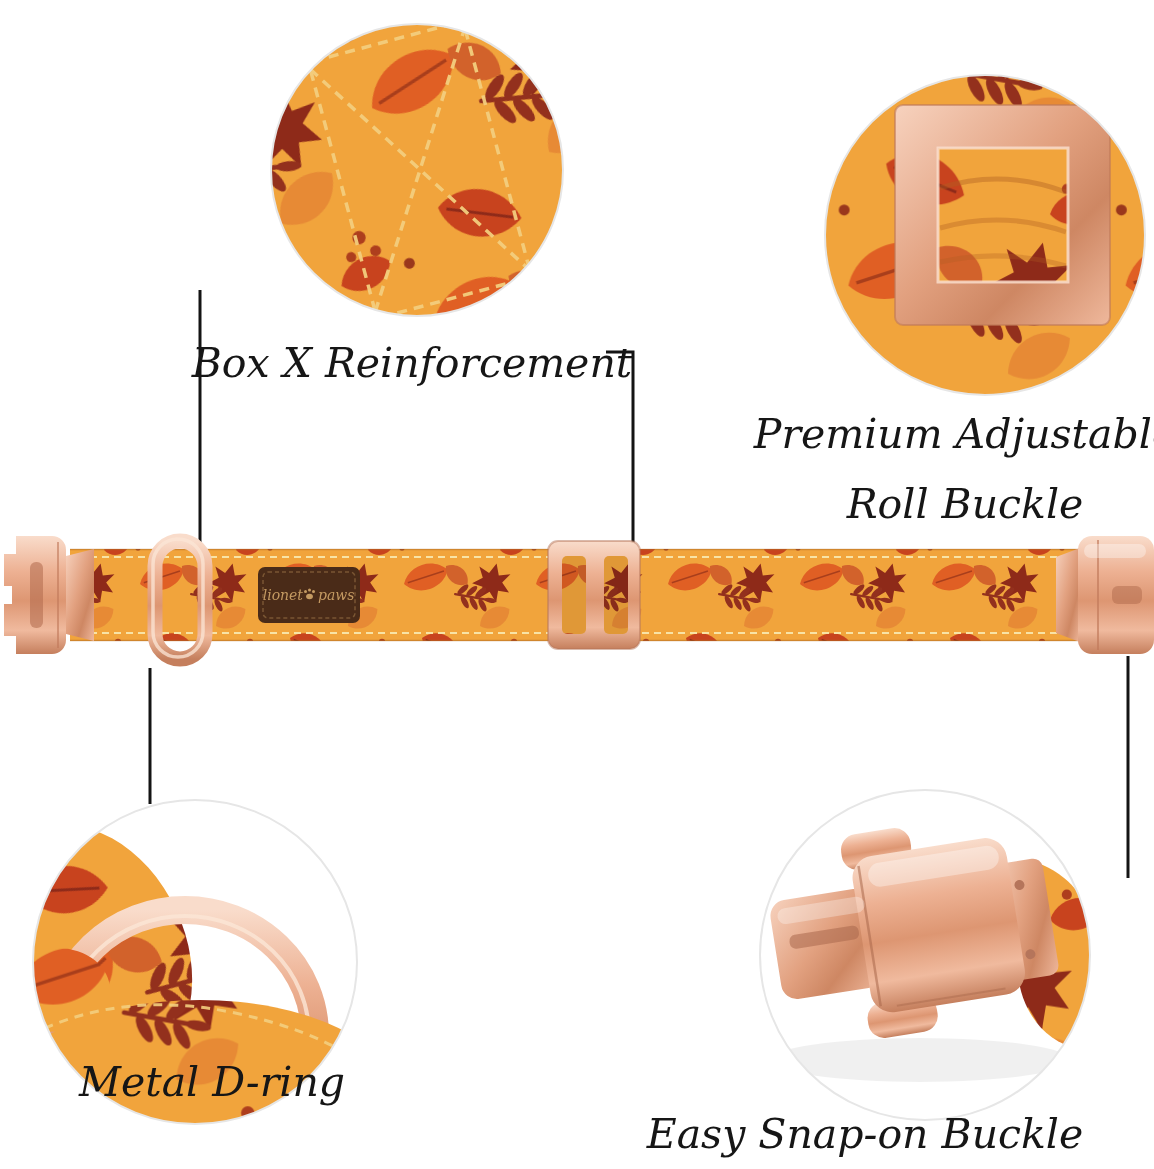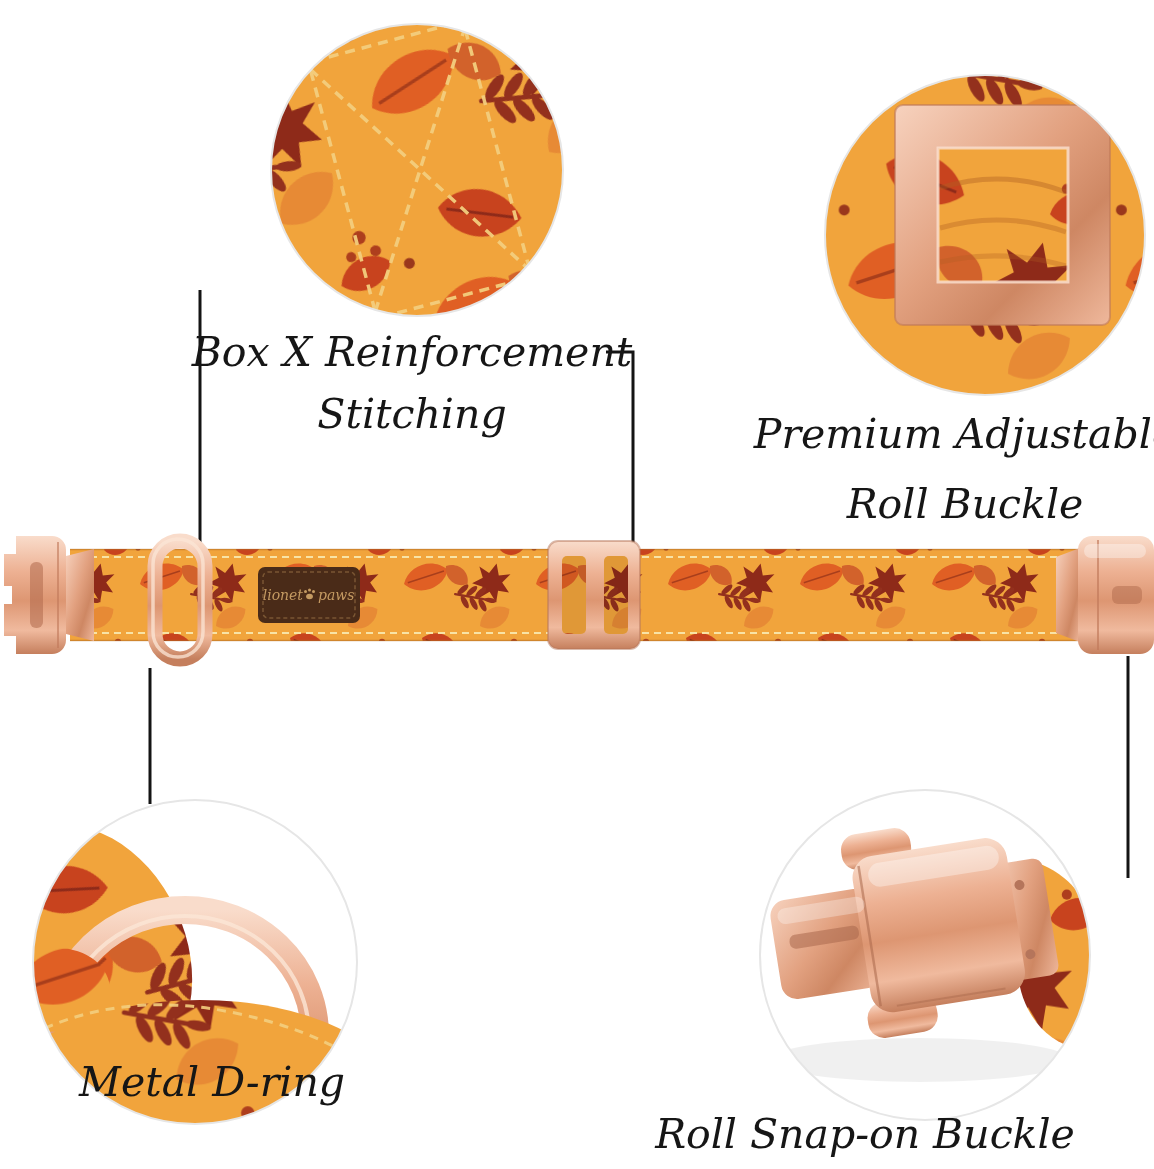--- a/index.html
+++ b/index.html
@@ -219,29 +219,28 @@
     <g>
       <path d="M1056 557 L1080 548 L1080 642 L1056 633 Z" fill="url(#metal2)"></path>
       <rect x="1078" y="536" width="76" height="118" rx="14" fill="url(#metal)"></rect>
       <line x1="1098" y1="540" x2="1098" y2="650" stroke="#C1795A" stroke-width="2" opacity="0.65"></line>
       <rect x="1112" y="586" width="30" height="18" rx="6" fill="#B06A4C" opacity="0.5"></rect>
       <rect x="1084" y="544" width="62" height="14" rx="7" fill="#ffffff" opacity="0.35"></rect>
     </g>
   </g>
 </svg>
 
-<div class="label" style="left:162px;top:322px;width:500px;">
+<div class="label" style="left:162px;top:333px;width:500px;">
   <div>Box X Reinforcement</div>
-  <div>Stitching</div>
 </div>
 
 <div class="label wide-gap" style="left:740px;top:400px;width:450px;">
   <div>Premium Adjustable</div>
   <div>Roll Buckle</div>
 </div>
 
 <div class="label" style="left:40px;top:1052px;width:344px;">
   <div>Metal D-ring</div>
 </div>
 
 <div class="label" style="left:620px;top:1104px;width:490px;">
-  <div>Roll Snap-on Buckle</div>
+  <div>Easy Snap-on Buckle</div>
 </div>
 
 </body></html>

